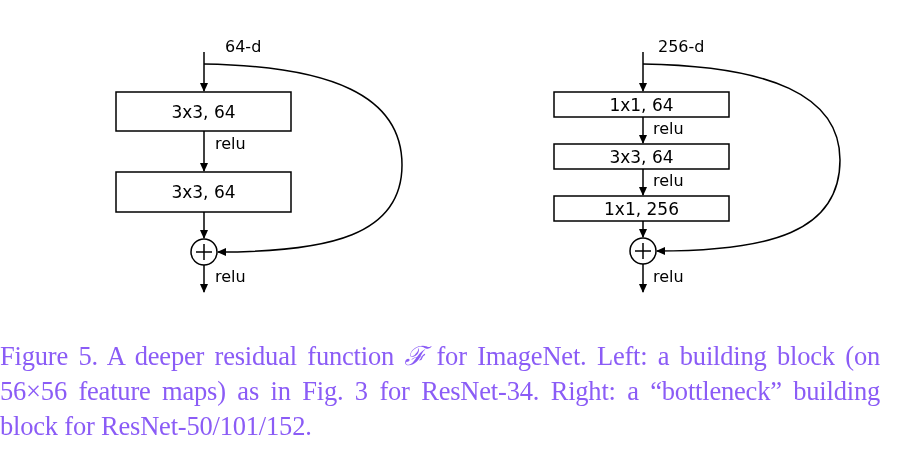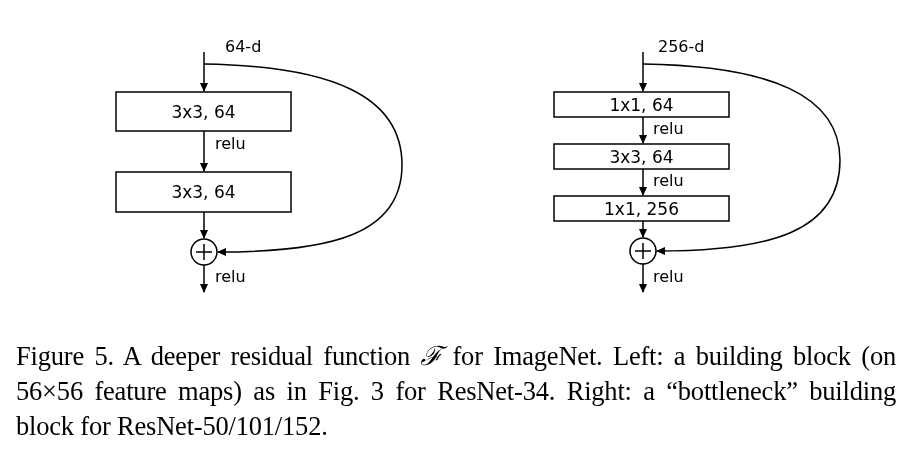--- a/index.html
+++ b/index.html
@@ -1,23 +1,23 @@
 <!DOCTYPE html>
 <html><head>
 <meta charset="utf-8">
 <style>
   html, body { margin:0; padding:0; background:#ffffff; }
   body { width:902px; height:472px; position:relative; overflow:hidden; }
   svg.diagram { position:absolute; left:0; top:0; }
   svg text.lbl { font-family:"DejaVu Sans", sans-serif; font-size:16px; fill:#000; }
   svg text.box { font-family:"DejaVu Sans", sans-serif; font-size:17px; fill:#000; }
   .caption {
-    position:absolute; left:16px; top:338px; width:880px;
+    position:absolute; left:0; top:338px; width:880px;
     font-family:"Liberation Serif", "DejaVu Serif", serif;
-    font-size:26.5px; line-height:35px; color:#000000;
+    font-size:26.5px; line-height:35px; color:#8b5cf6;
     text-align:justify; text-align-last:left;
     letter-spacing:-0.2px;
   }
   .caption .math { font-style:italic; font-family:"DejaVu Serif", serif; }
 </style>
 </head>
 <body>
 
 <svg class="diagram" width="902" height="320">
   <defs>

